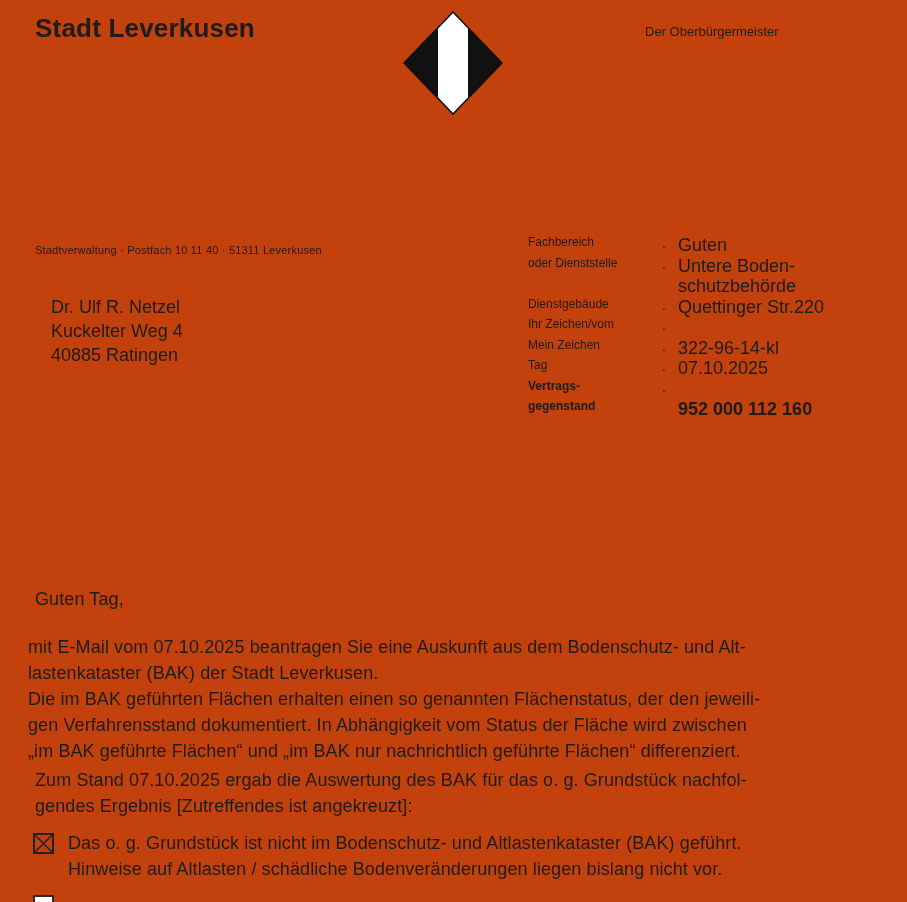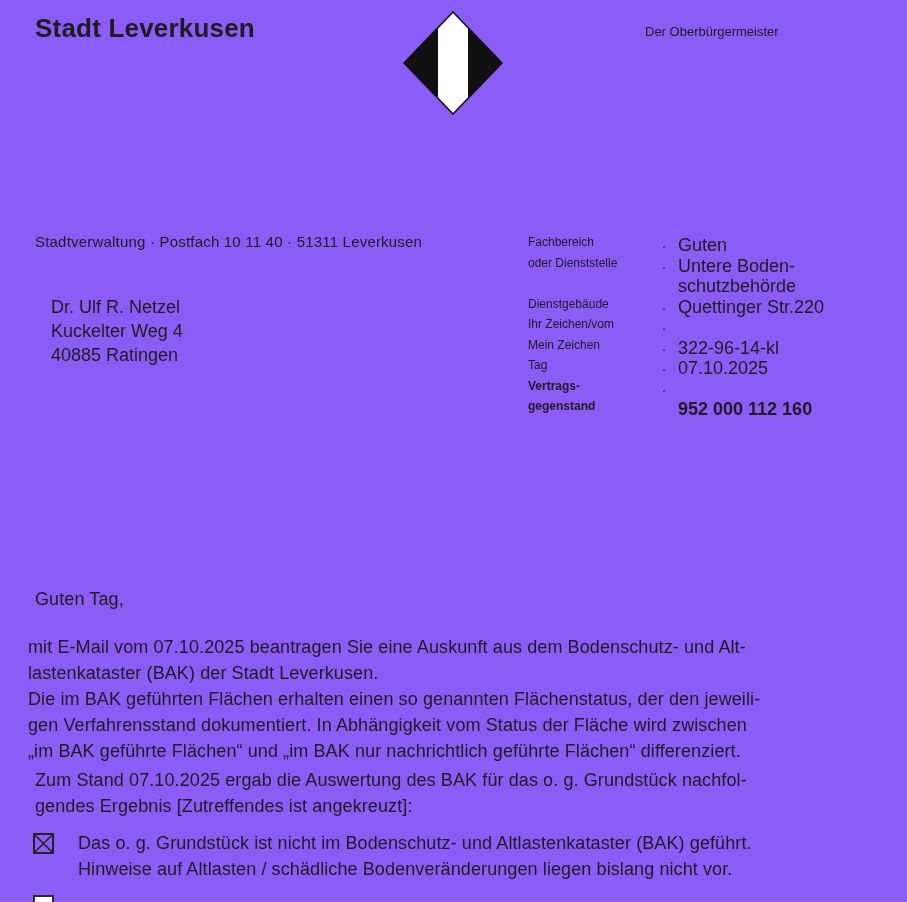--- a/index.html
+++ b/index.html
@@ -1,34 +1,34 @@
 <!DOCTYPE html>
 <html><head>
 <meta charset="utf-8">
 <style>
   html,body { margin:0; padding:0; background:#ffffff; }
   .page {
     position:relative;
     width:907px; height:902px;
-    background:#8b5cf6;
+    background:#c2410c;
     color:#1d1d1d;
     font-family:"Liberation Sans", sans-serif;
     overflow:hidden;
   }
   .abs { position:absolute; }
 
   .brand {
     left:35px; top:13px;
     font-size:26px; font-weight:bold;
     letter-spacing:0.2px;
   }
   .logo { left:403px; top:11px; width:100px; height:104px; }
   .ob-title { left:645px; top:24px; font-size:13px; }
 
-  .sender-line { left:35px; top:233px; font-size:15px; letter-spacing:0.2px; }
+  .sender-line { left:35px; top:244px; font-size:11px; letter-spacing:0.2px; }
 
   .recipient { left:51px; top:295px; font-size:18px; line-height:24px; }
 
   .info {
     left:528px; top:235px;
     display:grid;
     grid-template-columns:134px 16px 230px;
     grid-auto-rows:20.5px;
     font-size:14px;
   }
@@ -45,21 +45,21 @@
   }
   .subject .indent { padding-left:25px; }
 
   .bodytext { font-size:18px; line-height:26px; letter-spacing:0.1px; }
   .salutation { left:35px; top:586px; }
   .para1 { left:28px; top:634px; width:860px; white-space:pre-line; }
   .para2 { left:35px; top:767px; width:860px; white-space:pre-line; }
 
   .check-item {
     left:33px; top:830px;
-    display:flex; align-items:flex-start; gap:24px;
+    display:flex; align-items:flex-start; gap:14px;
     width:860px;
   }
   .check-item .box { flex:0 0 auto; margin-top:3px; }
   .check-item .txt { white-space:pre-line; }
 
   .partial-checkbox {
     left:33px; top:895px;
     width:17px; height:17px;
     border:2px solid #2b2b2b;
     background:#fff;

